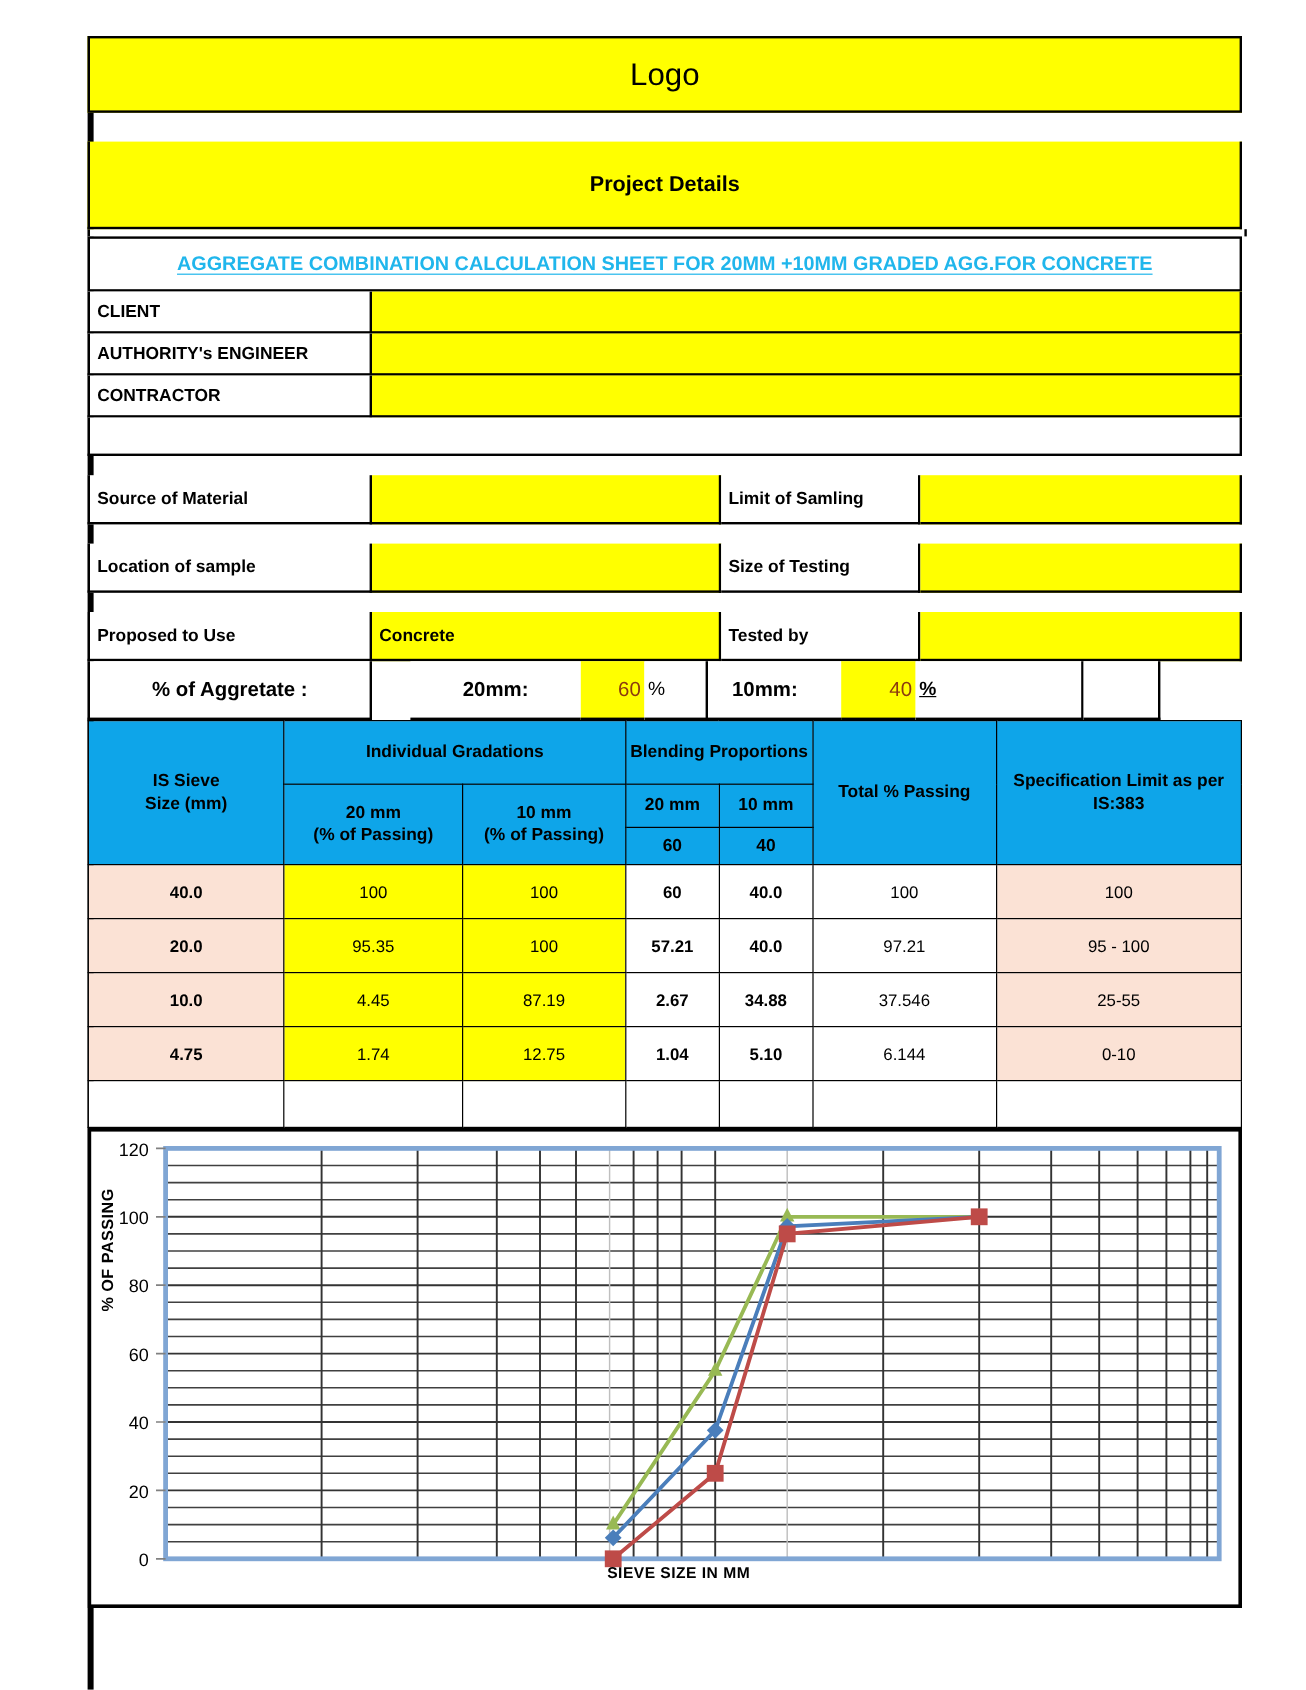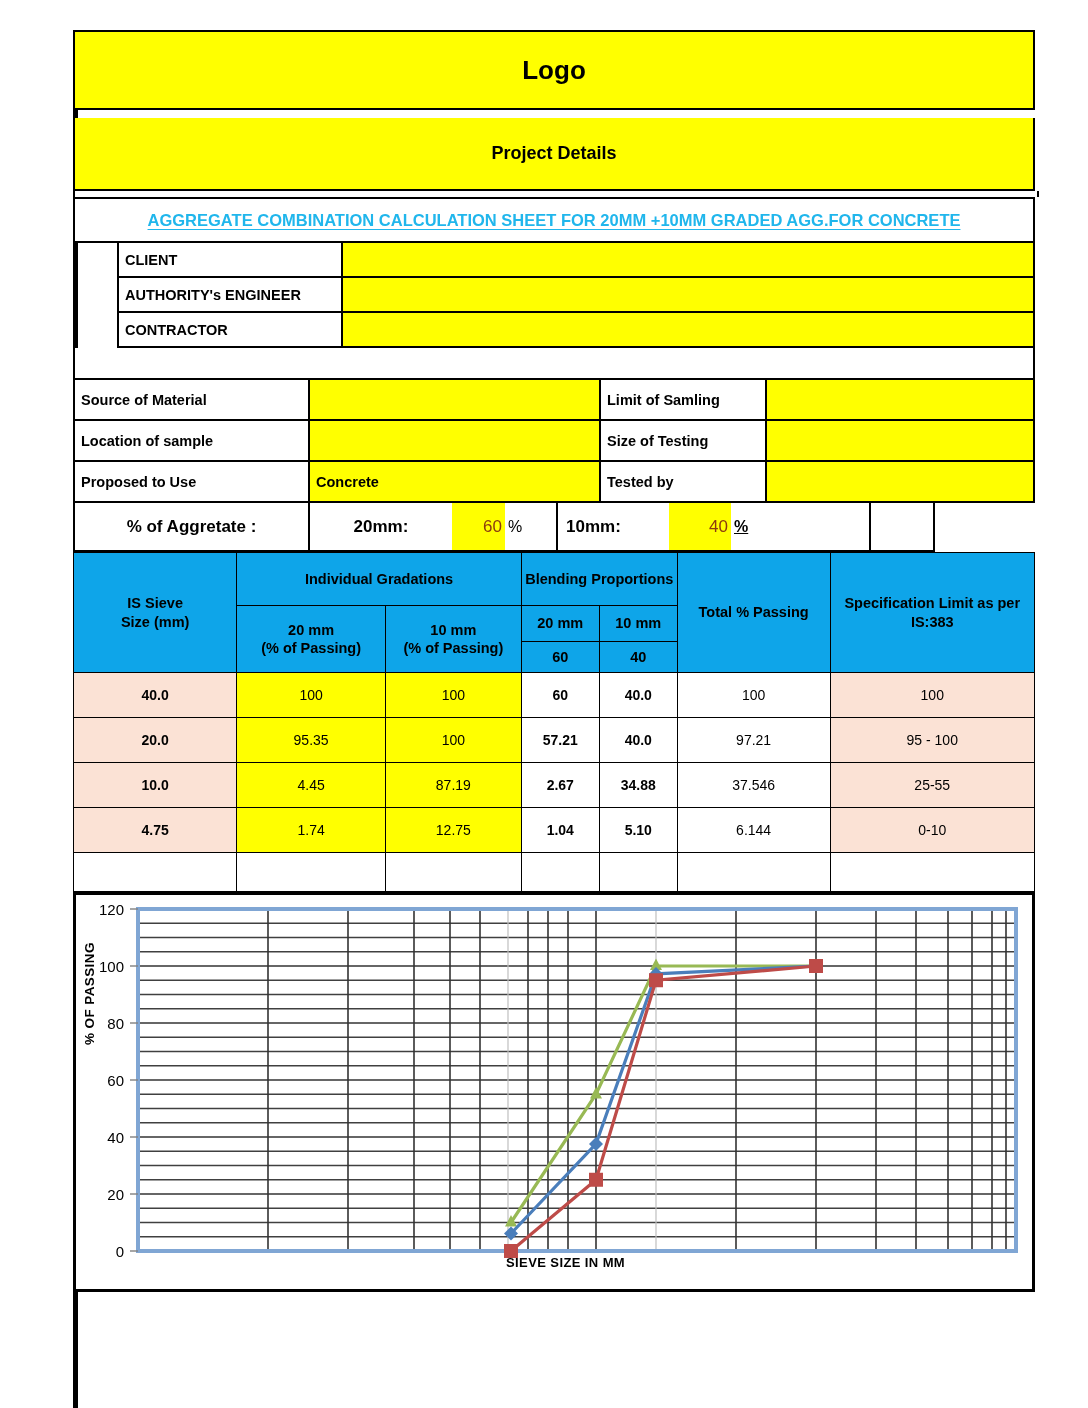--- a/index.html
+++ b/index.html
@@ -22,53 +22,53 @@
   .yellow{background:#ffff00;}
   .white{background:#ffffff;}
 
   .bd{border:2px solid #000;}
   .bdl{border-left:2px solid #000;}
   .bdr{border-right:2px solid #000;}
   .bdb{border-bottom:2px solid #000;}
 
   
   .logo-row{height:88px;}
-  .logo-cell{width:962px;height:80px;justify-content:center;
-             font-size:26px;font-weight:bold;}
+  .logo-cell{width:962px;height:64px;justify-content:center;
+             font-size:26px;font-weight:normal;}
   .proj-row{height:73px;}
   .proj-cell{width:962px;height:73px;justify-content:center;
              font-size:18px;font-weight:bold;text-align:right;}
   .gap-thin{height:6px;width:962px;background:#fff;
             border-left:2px solid #000;border-right:2px solid #000;}
   .title-row{height:46px;}
   .title-cell{width:1081px;height:46px;justify-content:center;
               font-size:16.5px;font-weight:bold;color:#20b6ec;
               text-decoration:underline;text-underline-offset:3px;}
 
   
   .lbl{padding-left:6px;font-size:14.5px;font-weight:bold;}
   .c-lbl{width:237px;}
   .c-val{width:725px;}
-  .r35{height:35px;padding-left:44px;}
+  .r35{height:35px;}
   .blank-row{height:32px;}
 
   
   .s-lbl{width:237px;}
   .s-val{width:291px;}
   .s-lbl2{width:166px;}
   .s-val2{width:268px;}
-  .r41{height:41px;}
+  .r41{height:41px;margin-top:16px;}
 
   
   .agg-row{height:49px;}
   .agg-title{width:237px;justify-content:center;font-size:17px;font-weight:bold;}
-  .agg-20lbl{width:142px;justify-content:center;font-size:17px;font-weight:bold;}
+  .agg-20lbl{width:142px;justify-content:center;font-size:17px;font-weight:bold;margin-left:32px;}
   .agg-20val{width:53px;justify-content:flex-end;padding-right:3px;font-size:17px;color:#8b3a0f;}
   .agg-pct{width:53px;justify-content:flex-start;padding-left:3px;font-size:16px;}
-  .agg-10lbl{width:111px;justify-content:flex-start;padding-left:8px;font-size:17px;font-weight:bold;}
+  .agg-10lbl{width:111px;justify-content:flex-start;padding-left:20px;font-size:17px;font-weight:bold;}
   .agg-10val{width:62px;justify-content:flex-end;padding-right:3px;font-size:17px;color:#8b3a0f;}
   .agg-pct2{width:140px;justify-content:flex-start;padding-left:3px;font-size:16px;}
   .agg-pct2 span{text-decoration:underline;font-weight:bold;}
   .agg-end{width:64px;}
 
   
   table.grad{border-collapse:collapse;width:962px;table-layout:fixed;}
   table.grad td,table.grad th{
      border:1.6px solid #000;
      text-align:center;vertical-align:middle;

